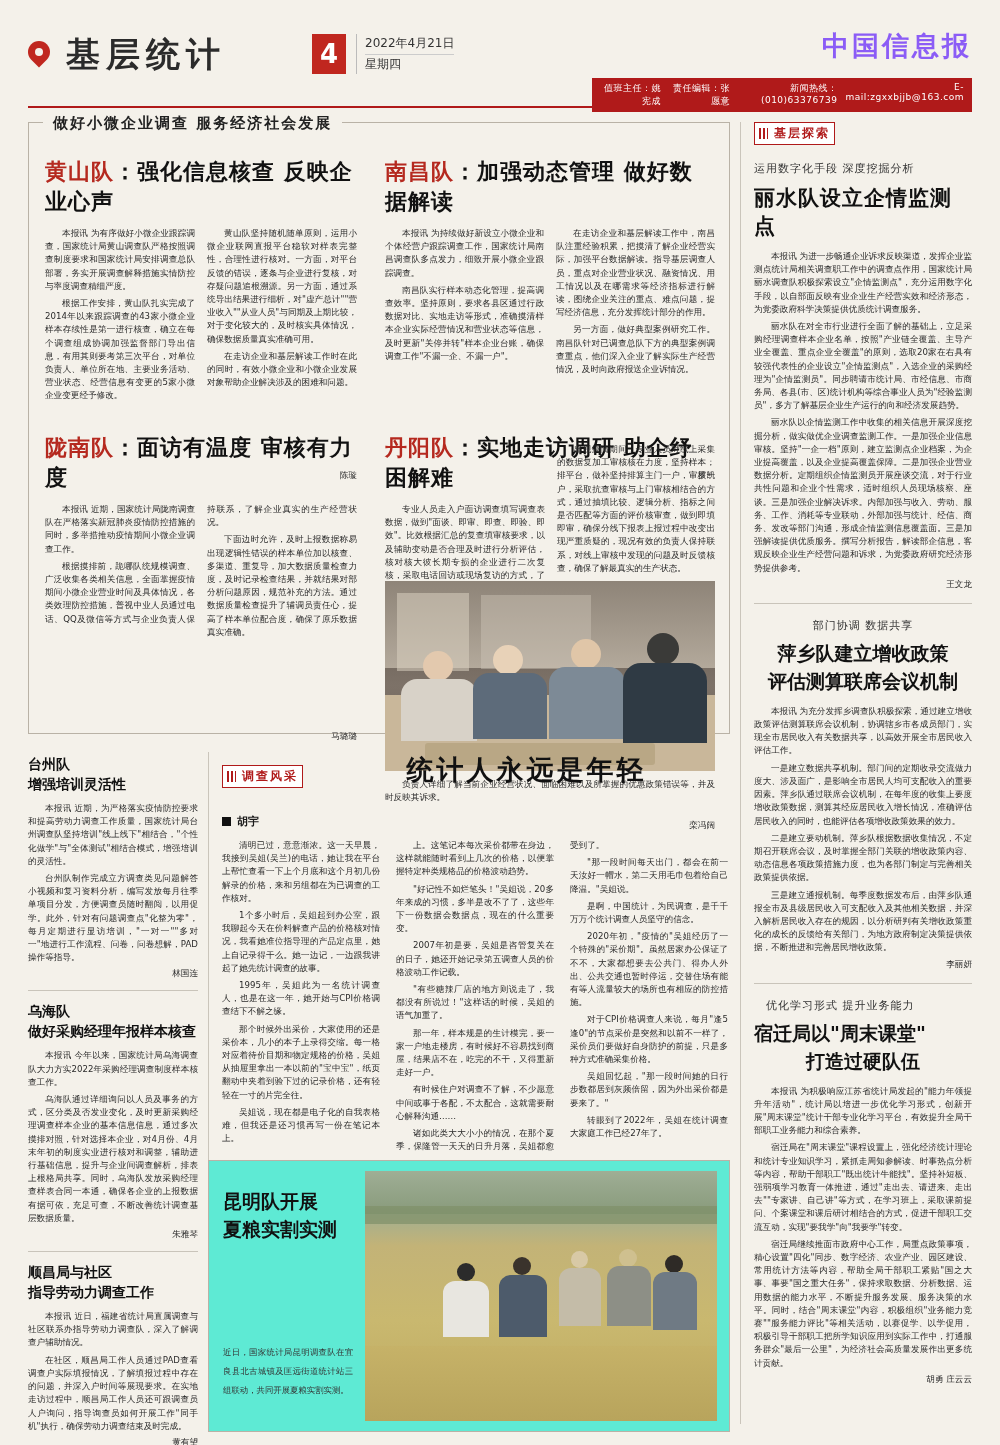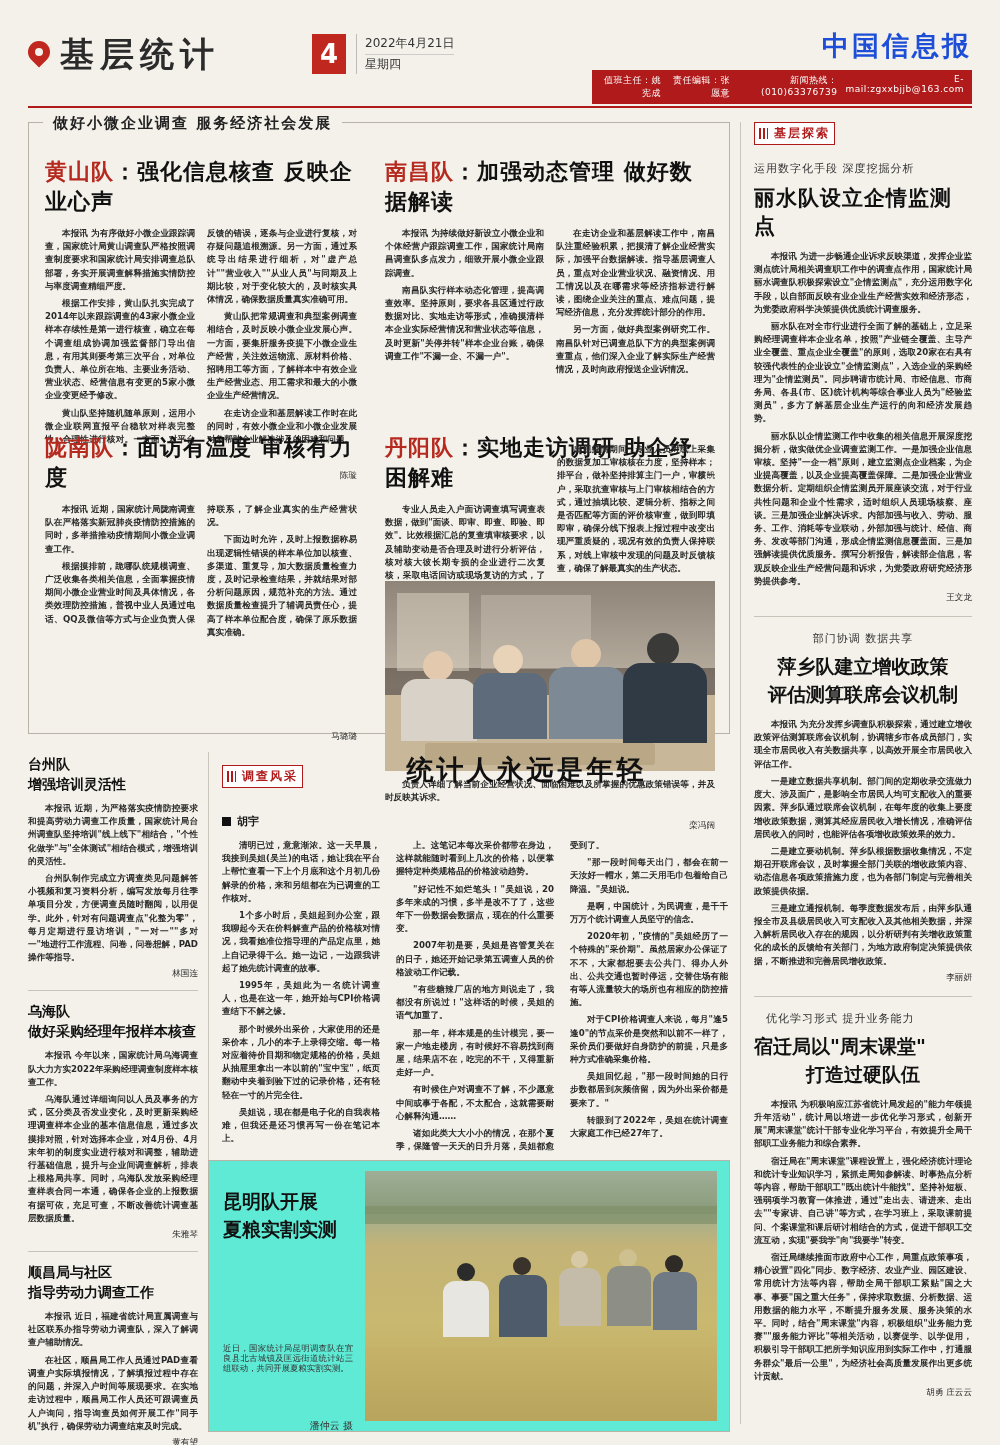--- a/index.html
+++ b/index.html
@@ -15,21 +15,21 @@
     position:absolute;inset:0;
     background:#f4f1ea;
     padding:0;
   }
   
   .masthead{
     position:absolute;left:28px;top:28px;width:944px;height:78px;
     border-bottom:2px solid #b01a1a;
   }
   .mast-left{
-    position:absolute;left:0;top:4px;display:flex;align-items:center;gap:10px;
+    position:absolute;left:0;top:4px;display:flex;align-items:center;gap:16px;
   }
   .pin{
     width:22px;height:28px;position:relative;
   }
   .pin:before{
     content:"";position:absolute;left:0;top:0;width:22px;height:22px;border-radius:50% 50% 50% 0;
     background:#c0271f;transform:rotate(-45deg);
   }
   .pin:after{
     content:"";position:absolute;left:7px;top:7px;width:8px;height:8px;border-radius:50%;background:#f4f1ea;
@@ -46,37 +46,37 @@
     display:flex;align-items:center;justify-content:center;
   }
   .dateblock{
     font-size:12px;line-height:19px;color:#333;border-left:1px solid #bbb;padding-left:8px;
   }
   .dateblock div:first-child{border-bottom:1px solid #ccc;padding-bottom:1px;}
   .mast-right{
     position:absolute;right:0;top:0;width:380px;text-align:right;
   }
   .paper-name{
-    font-size:27px;font-weight:bold;letter-spacing:3px;color:#1d4ed8;
+    font-size:27px;font-weight:bold;letter-spacing:3px;color:#8b5cf6;
     font-family:"DejaVu Serif","Liberation Serif",serif;
-    margin-bottom:6px;
+    margin-bottom:14px;
   }
   .credits{
     background:#b01a1a;color:#fff;font-size:9px;padding:4px 8px;letter-spacing:.5px;
     display:flex;justify-content:space-between;gap:8px;
   }
   .art-title{
     font-family:"DejaVu Serif","Liberation Serif",serif;
     font-weight:bold;color:#111;
   }
   .body-text{
     font-size:8.6px;line-height:13.2px;text-align:justify;color:#2a2a2a;
     font-family:"DejaVu Sans","Liberation Sans",sans-serif;
   }
-  .body-text p{margin:0 0 4px 0;text-indent:17px;font-weight:bold;}
+  .body-text p{margin:0 0 4px 0;text-indent:17px;}
   .sig{text-align:right;font-size:8.6px;margin-top:3px;color:#2a2a2a;}
   
   .topbox{
     position:absolute;left:28px;top:122px;width:700px;height:610px;
     border:1px solid #b9b2a6;
   }
   .topbox-head{
     position:absolute;left:14px;top:-9px;background:#f4f1ea;padding:0 10px;
     font-size:15px;font-weight:bold;letter-spacing:2px;color:#222;
     font-family:"DejaVu Serif","Liberation Serif",serif;
@@ -90,21 +90,21 @@
     font-size:12px;font-weight:bold;letter-spacing:2px;padding:2px 4px;
   }
   .tagbox .bars{display:inline-block;width:9px;height:11px;
     background:linear-gradient(to right,#b01a1a 2px,transparent 2px,transparent 4px,#b01a1a 4px,#b01a1a 6px,transparent 6px,transparent 8px,#b01a1a 8px);
   }
   
   .photo{background:#9fa9a0;position:relative;overflow:hidden;}
   .meeting{background:#6d6257;}
   .dot{position:absolute;border-radius:50%;}
   
-  .caption{font-size:8.4px;line-height:10px;color:#333;text-align:justify;}
+  .caption{font-size:8.4px;line-height:19px;color:#333;text-align:justify;}
   .photo-credit{font-size:10px;color:#333;text-align:right;}
   .kicker{font-size:11px;color:#333;letter-spacing:1px;text-align:center;}
   .center{text-align:center;}
   .col-sep{position:absolute;top:0;bottom:0;width:1px;background:#cac5bb;}
 </style>
 </head>
 <body>
 
 <div class="page">
 
@@ -135,21 +135,20 @@
     <div class="topbox-head">做好小微企业调查 服务经济社会发展</div>
 
     <div style="position:absolute;left:16px;top:34px;width:312px;">
       <div class="art-title h1">
         <span class="red">黄山队</span><span>：强化信息核查 反映企业心声</span>
       </div>
       <div class="body-text" style="margin-top:10px;column-count:2;column-gap:12px;height:240px;">
         <p>本报讯 为有序做好小微企业跟踪调查，国家统计局黄山调查队严格按照调查制度要求和国家统计局安排调查总队部署，务实开展调查解释措施实情防控与率度调查精细严度。</p>
         <p>根据工作安排，黄山队扎实完成了2014年以来跟踪调查的43家小微企业样本存续性是第一进行核查，确立在每个调查组成协调加强监督部门导出信息，有用其则要考第三次平台，对单位负责人、单位所在地、主要业务活动、营业状态、经营信息有变更的5家小微企业变更经予修改。</p>
         <p>黄山队坚持随机随单原则，运用小微企业联网直报平台稳软对样表完整性，合理性进行核对。一方面，对平台反馈的错误，逐条与企业进行复核，对存疑问题追根溯源。另一方面，通过系统导出结果进行细析，对"虚产总计""营业收入""从业人员"与同期及上期比较，对于变化较大的，及时核实具体情况，确保数据质量真实准确可用。</p>
-        <p>黄山队把常规调查和典型案例调查相结合，及时反映小微企业发展心声。一方面，要集肝服务疫提下小微企业生产经营，关注效运物流、原材料价格、招聘用工等方面，了解样本中有效企业生产经营业态、用工需求和最大的小微企业生产经营情况。</p>
         <p>在走访企业和基层解读工作时在此的同时，有效小微企业和小微企业发展对象帮助企业解决涉及的困难和问题。</p>
       </div>
       <div class="sig">陈璇</div>
     </div>
 
     <div style="position:absolute;left:356px;top:34px;width:330px;">
       <div class="art-title h1">
         <span class="red">南昌队</span><span>：加强动态管理 做好数据解读</span>
       </div>
       <div class="body-text" style="margin-top:10px;column-count:2;column-gap:12px;height:240px;">

